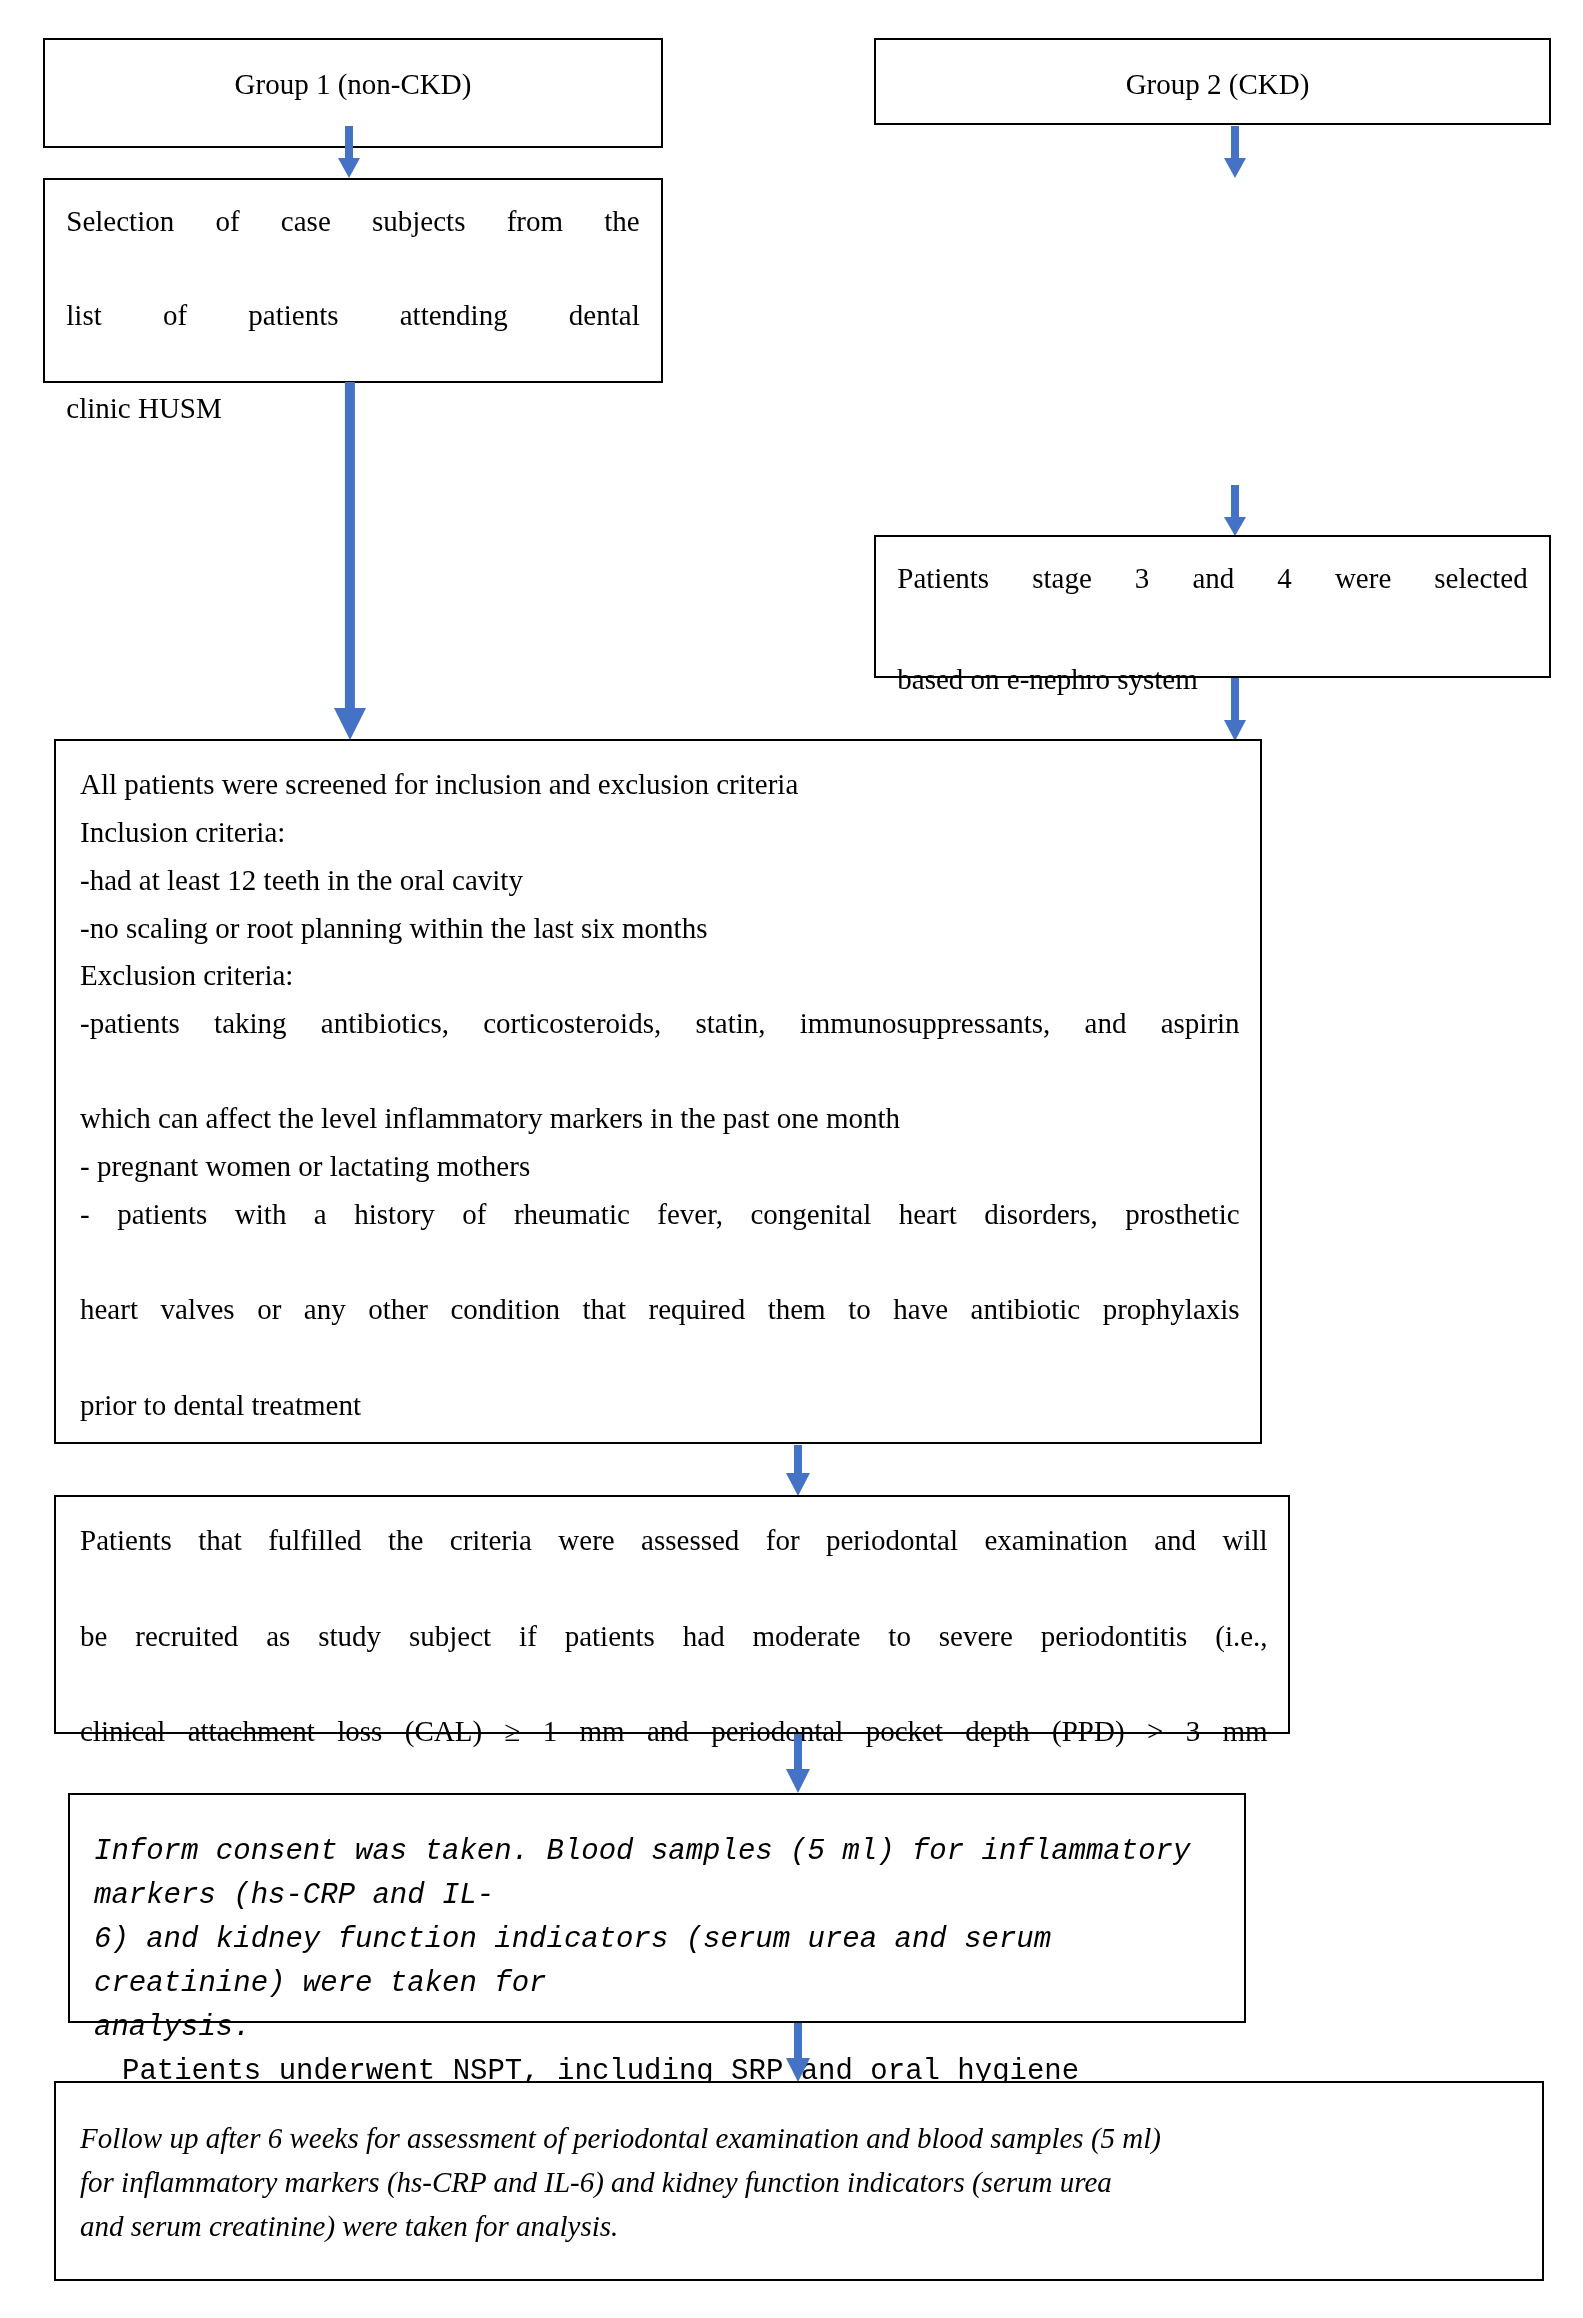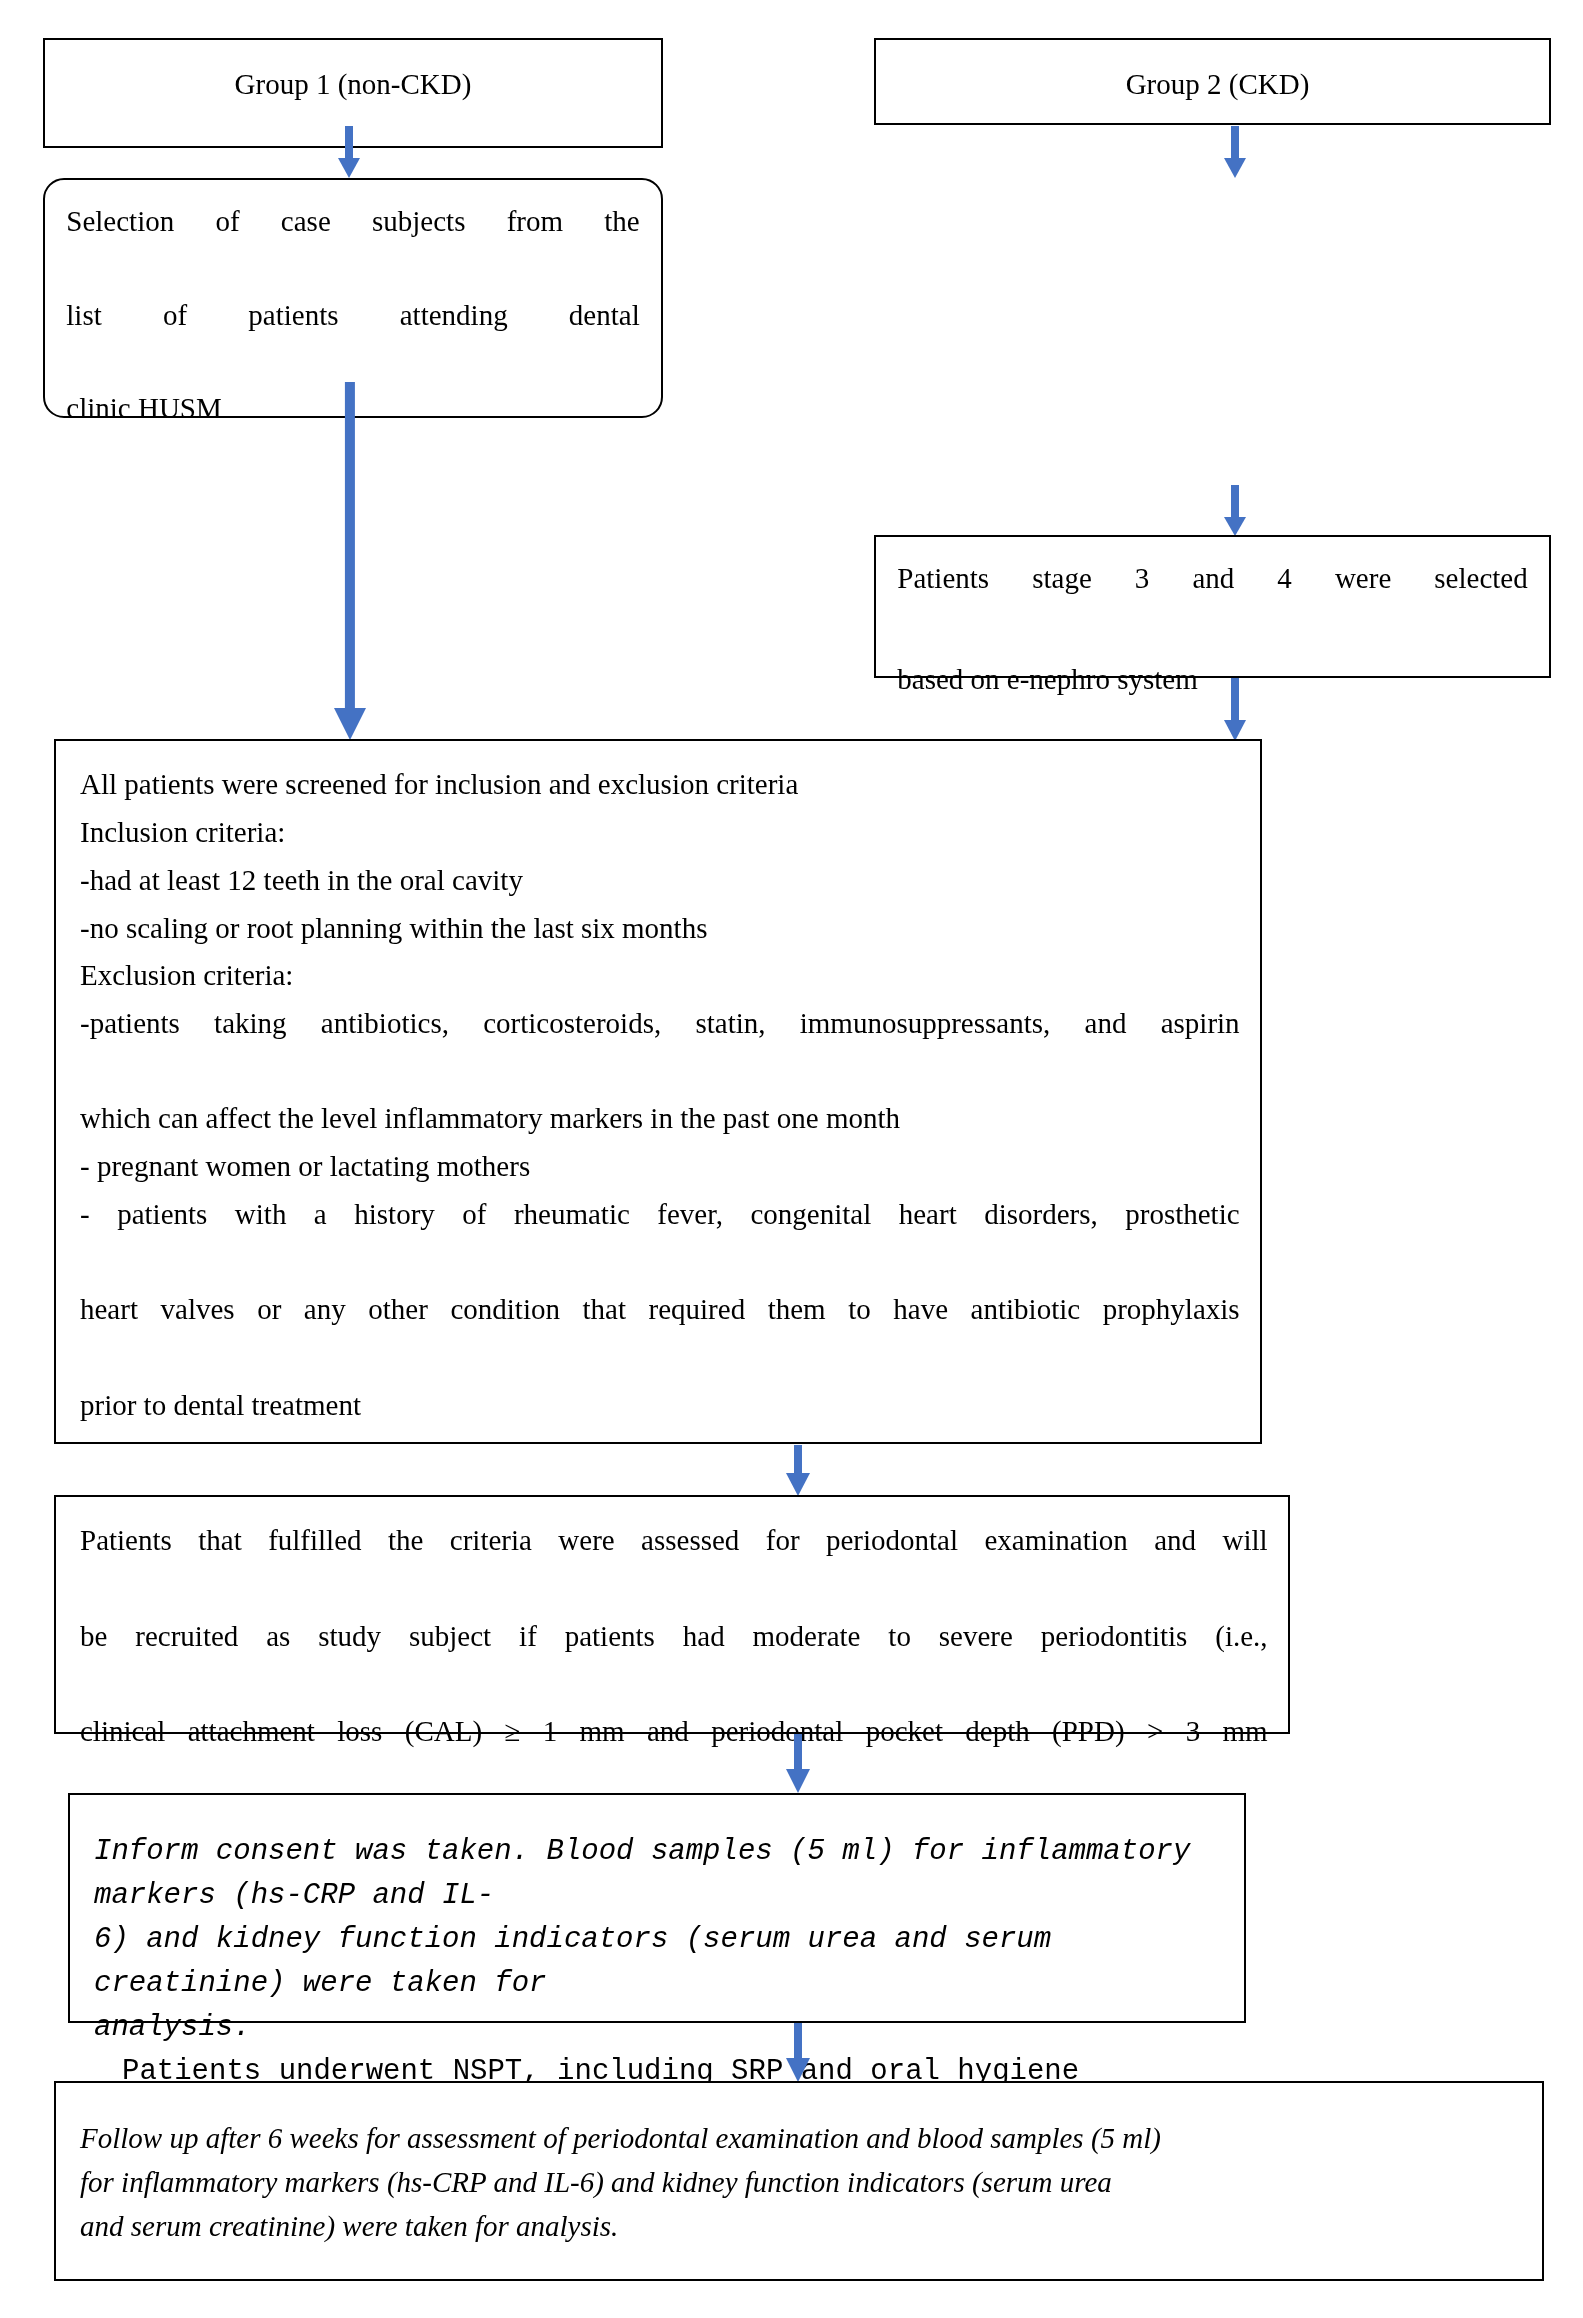--- a/index.html
+++ b/index.html
@@ -96,21 +96,21 @@
   <div class="arrow" style="left:335px; top:126px; width:28px; height:52px;">
     <div class="shaft" style="width:8px; height:34px;"></div>
     <div class="head" style="border-left-width:11.6px; border-right-width:11.6px; border-top-width:20.4px;"></div>
   </div>
 
   <div class="arrow" style="left:1221px; top:126px; width:28px; height:52px;">
     <div class="shaft" style="width:8px; height:34px;"></div>
     <div class="head" style="border-left-width:11.6px; border-right-width:11.6px; border-top-width:20.4px;"></div>
   </div>
 
-  <div class="box justify" style="left:43px; top:178px; width:620px; height:240px;border-radius:21px;">
+  <div class="box justify" style="left:43px; top:178px; width:620px; height:205px;">
     <div class="box-inner" style="padding-top:17.6px; padding-left:21.3px; padding-right:21.3px;">
       <p class="line just-line">Selection of case subjects from the</p>
       <p class="line just-line">list of patients attending dental</p>
       <p class="line">clinic HUSM</p>
     </div>
   </div>
 
 
   <div class="arrow" style="left:1221px; top:485px; width:28px; height:51px;">
     <div class="shaft" style="width:8px; height:33px;"></div>

